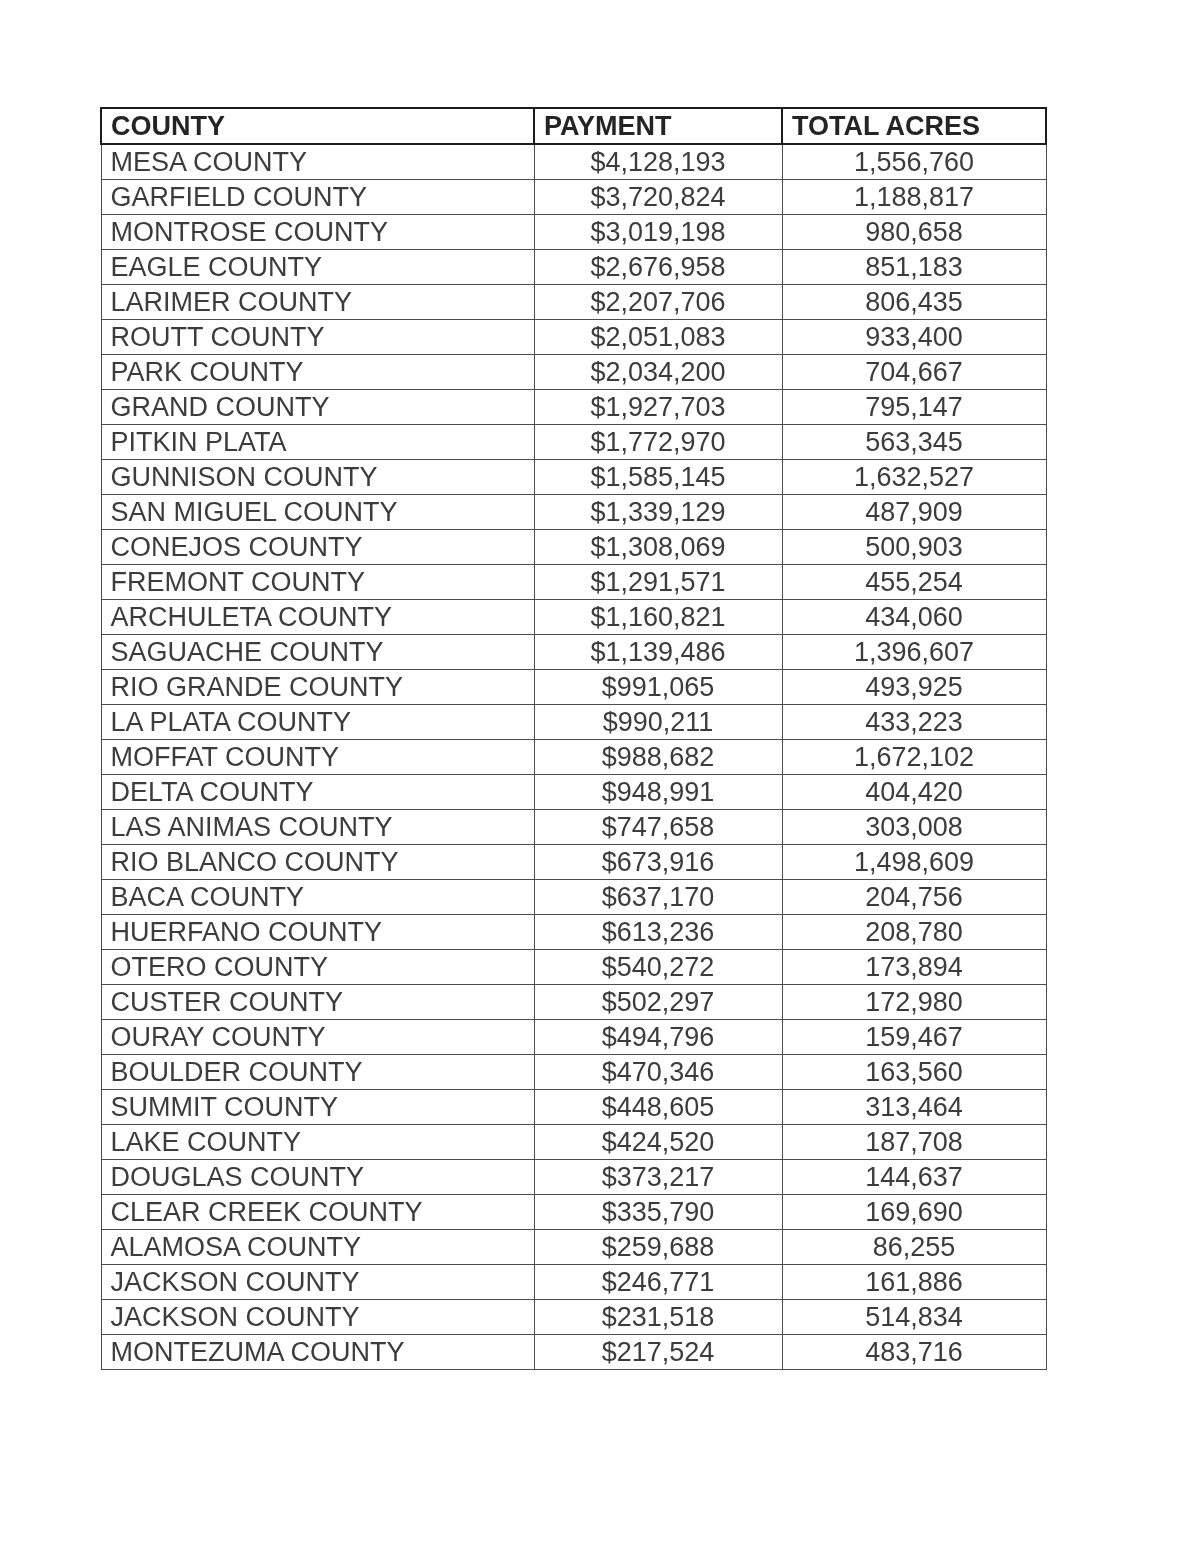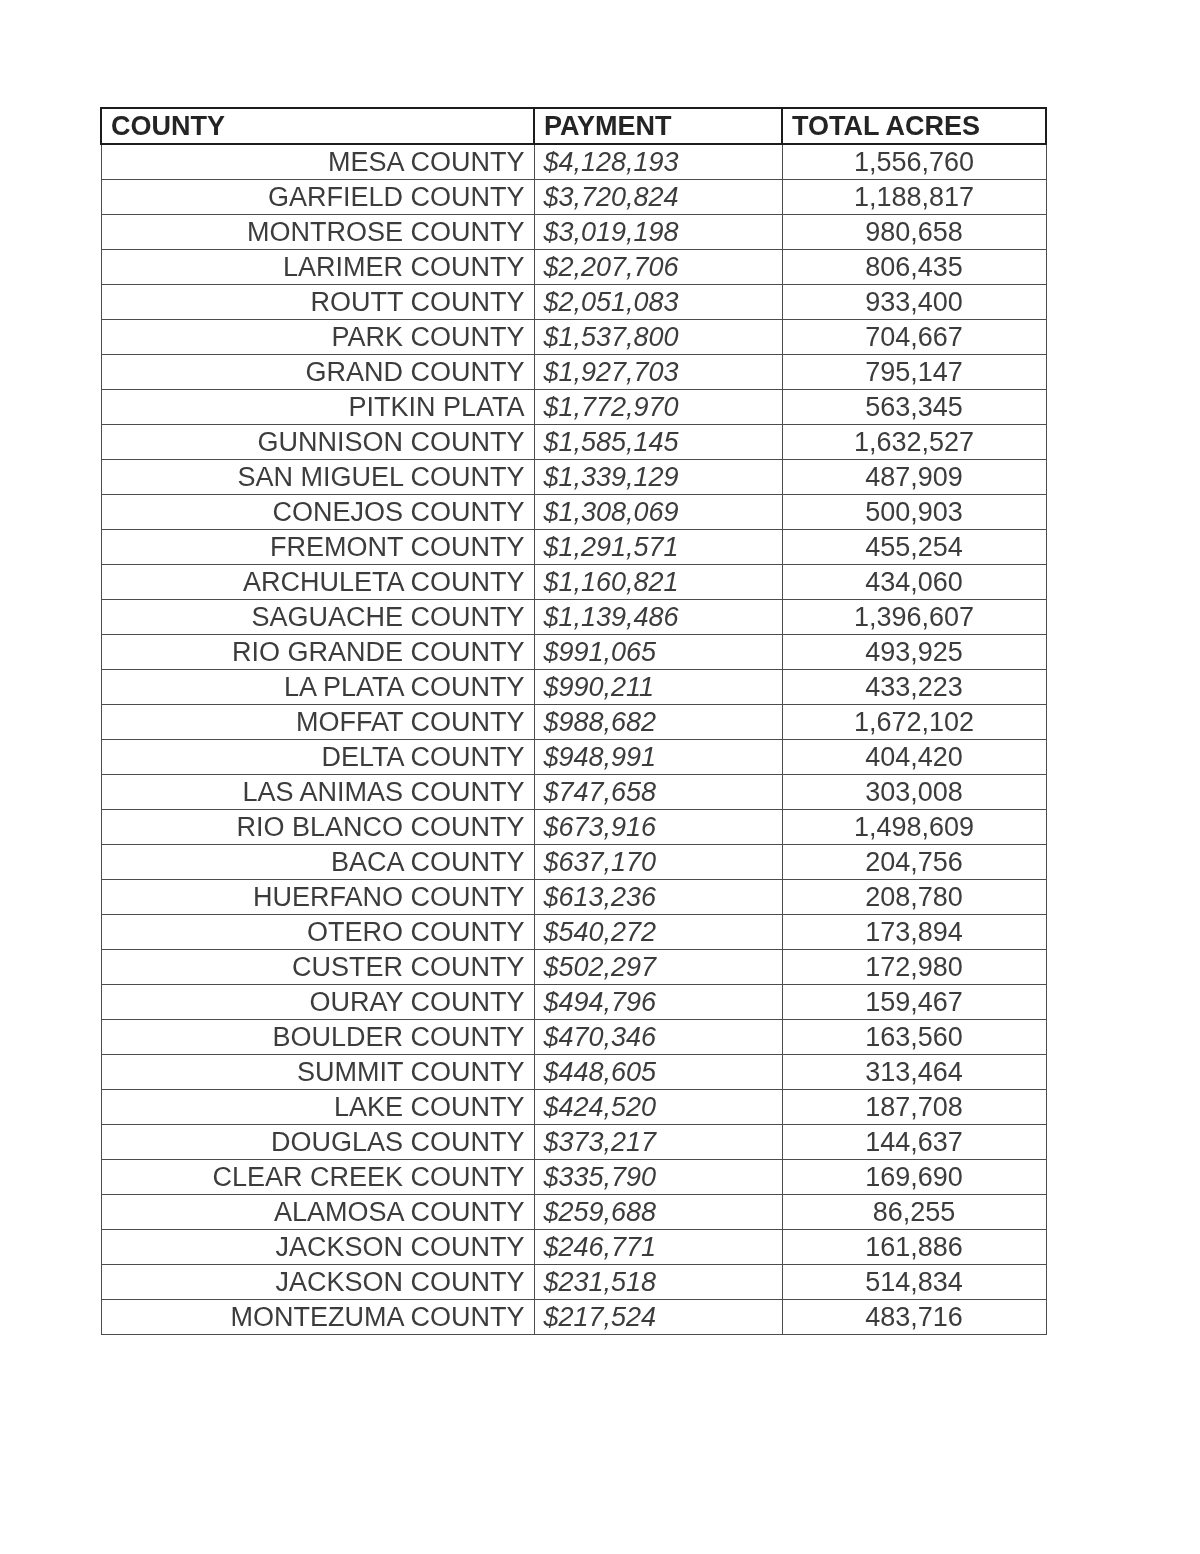--- a/index.html
+++ b/index.html
@@ -35,22 +35,22 @@
     white-space: nowrap;
     line-height: 34px;
   }
   table.data-table thead th {
     border: 2px solid #1c1c1c;
     font-weight: bold;
     color: #242424;
     text-align: left;
     height: 36px;
   }
-  td.cell-county { text-align: right; }
-  td.cell-payment { text-align: left; padding-right: 16px; font-style: italic; }
+  td.cell-county { text-align: left; }
+  td.cell-payment { text-align: center; padding-right: 16px; }
   td.cell-acres { text-align: center; padding-right: 10px; }
 </style>
 </head>
 <body>
 
 <div class="page">
   <table class="data-table">
     <colgroup>
       <col style="width:433px">
       <col style="width:248px">
@@ -73,32 +73,37 @@
           <td class="cell-county">GARFIELD COUNTY</td>
           <td class="cell-payment">$3,720,824</td>
           <td class="cell-acres">1,188,817</td>
         </tr>
         <tr>
           <td class="cell-county">MONTROSE COUNTY</td>
           <td class="cell-payment">$3,019,198</td>
           <td class="cell-acres">980,658</td>
         </tr>
         <tr>
+          <td class="cell-county">EAGLE COUNTY</td>
+          <td class="cell-payment">$2,676,958</td>
+          <td class="cell-acres">851,183</td>
+        </tr>
+        <tr>
           <td class="cell-county">LARIMER COUNTY</td>
           <td class="cell-payment">$2,207,706</td>
           <td class="cell-acres">806,435</td>
         </tr>
         <tr>
           <td class="cell-county">ROUTT COUNTY</td>
           <td class="cell-payment">$2,051,083</td>
           <td class="cell-acres">933,400</td>
         </tr>
         <tr>
           <td class="cell-county">PARK COUNTY</td>
-          <td class="cell-payment">$1,537,800</td>
+          <td class="cell-payment">$2,034,200</td>
           <td class="cell-acres">704,667</td>
         </tr>
         <tr>
           <td class="cell-county">GRAND COUNTY</td>
           <td class="cell-payment">$1,927,703</td>
           <td class="cell-acres">795,147</td>
         </tr>
         <tr>
           <td class="cell-county">PITKIN PLATA</td>
           <td class="cell-payment">$1,772,970</td>

